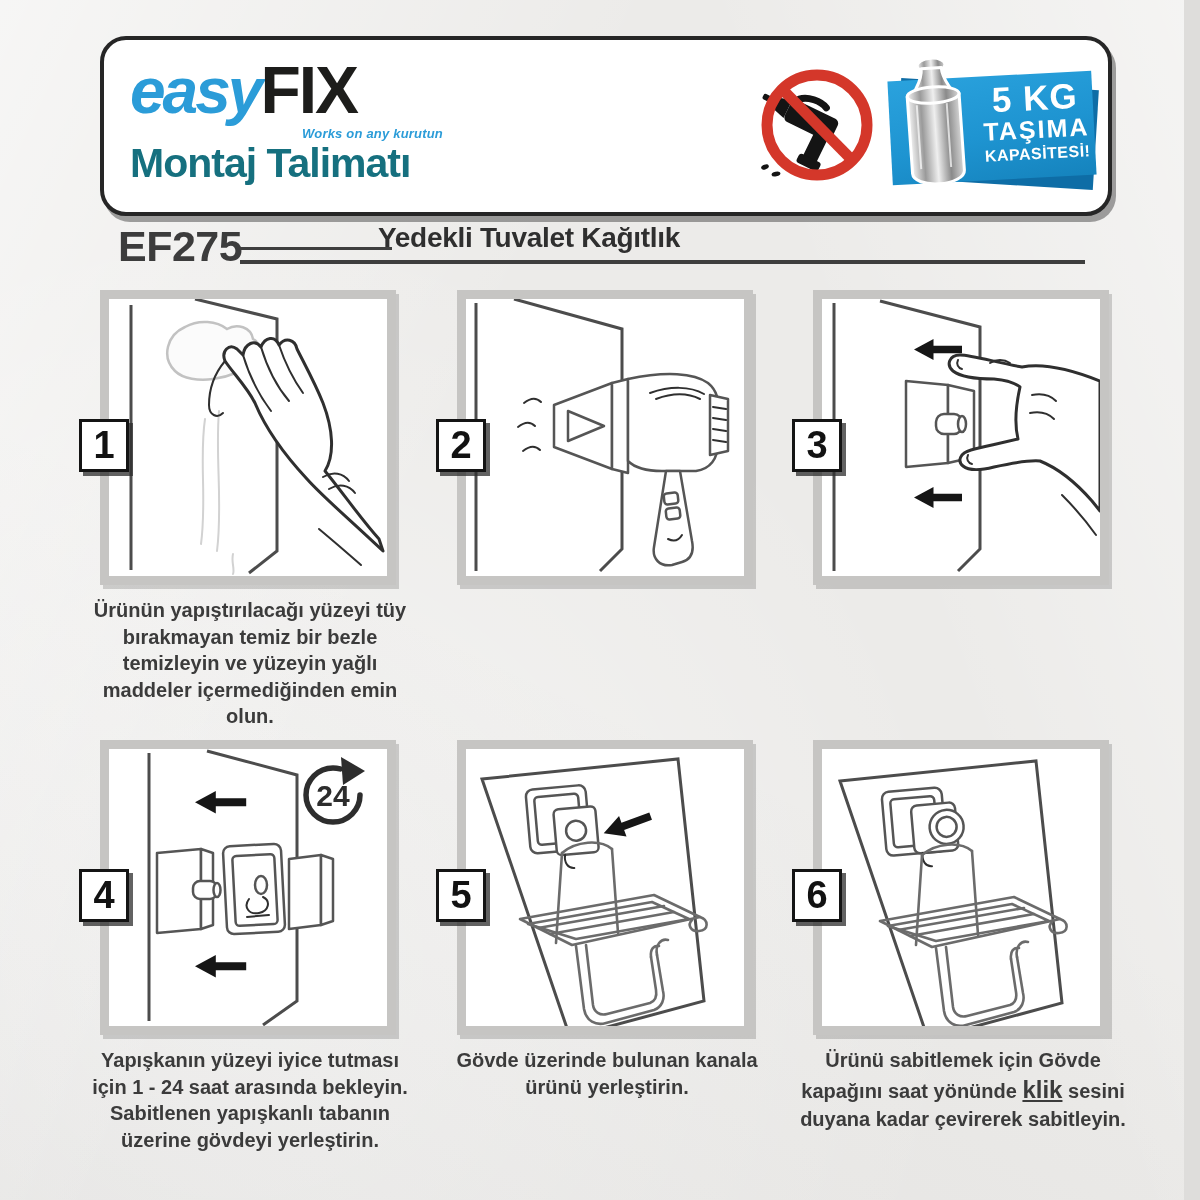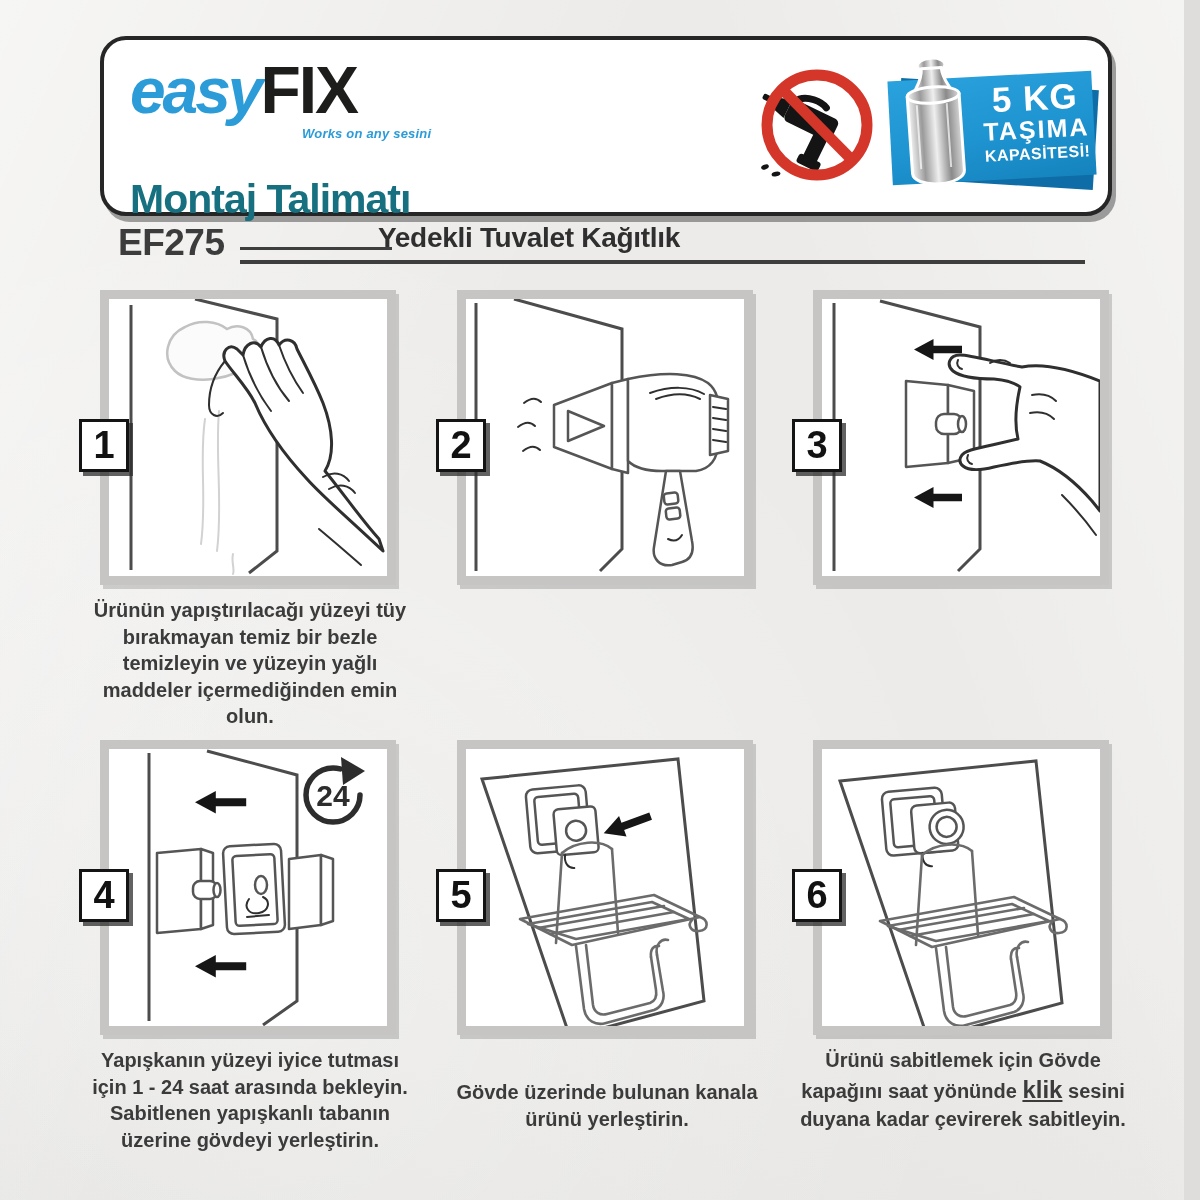--- a/index.html
+++ b/index.html
@@ -16,76 +16,76 @@
   
   .header{
     position:absolute;left:100px;top:36px;width:1004px;height:172px;
     background:#ffffff;border:4px solid #262626;border-radius:26px;
     box-shadow:4px 6px 0 rgba(70,70,70,.5);
   }
   .logo{position:absolute;left:26px;top:12px;white-space:nowrap;}
   .logo-easy{font-style:italic;font-weight:800;font-size:64px;color:#2b9cd8;letter-spacing:-3px;}
   .logo-fix{font-style:normal;font-weight:800;font-size:66px;color:#1d1d1b;letter-spacing:-2px;}
   .tagline{position:absolute;left:172px;top:74px;font-size:13px;font-weight:700;font-style:italic;color:#2b9cd8;letter-spacing:.2px;white-space:nowrap;}
-  .header-title{position:absolute;left:26px;top:100px;font-size:41px;font-weight:800;color:#16707f;letter-spacing:-1px;white-space:nowrap;margin-top:36px;}
+  .header-title{position:absolute;left:26px;top:100px;font-size:41px;font-weight:800;color:#16707f;letter-spacing:-1px;white-space:nowrap;}
   .nodrill{position:absolute;left:652px;top:24px;width:122px;height:122px;}
   
   .capacity{position:absolute;left:784px;top:22px;width:214px;height:132px;}
   .banner-back{position:absolute;left:10px;top:22px;width:198px;height:100px;background:#0e6da6;transform:rotate(3.5deg);}
   .banner-front{position:absolute;left:2px;top:14px;width:204px;height:104px;
     background:linear-gradient(170deg,#2aa2dd 0%,#1e94d1 55%,#1583bd 100%);transform:rotate(-3deg);}
   .weight{position:absolute;left:8px;top:-10px;width:78px;height:140px;transform:rotate(-4deg);}
   .cap-text{position:absolute;left:94px;top:18px;color:#fff;transform:rotate(-3deg);text-align:center;width:108px;}
   .cap1{font-size:35px;font-weight:800;line-height:1.0;letter-spacing:1px;}
   .cap2{font-size:25px;font-weight:800;line-height:1.15;letter-spacing:2px;}
   .cap3{font-size:16px;font-weight:800;line-height:1.3;letter-spacing:.5px;}
   
-  .prod-code{position:absolute;left:118px;top:222px;font-size:37px;font-weight:800;color:#3c3c3c;letter-spacing:-.5px;text-align:center;}
+  .prod-code{position:absolute;left:118px;top:222px;font-size:43px;font-weight:800;color:#3c3c3c;letter-spacing:-.5px;text-align:center;}
   .rule-short{position:absolute;left:240px;top:247px;width:152px;height:3px;background:#3e3e3e;}
   .prod-name{position:absolute;left:378px;top:222px;font-size:28px;font-weight:600;color:#2f2f2f;letter-spacing:-.3px;}
   .rule-long{position:absolute;left:240px;top:260px;width:845px;height:4px;background:#3e3e3e;}
   
   .panel{position:absolute;width:296px;height:295px;background:#fff;border:9px solid #c6c5c3;box-sizing:border-box;box-shadow:3px 4px 0 rgba(0,0,0,.16);}
   #p1{left:100px;top:290px;} #p2{left:457px;top:290px;} #p3{left:813px;top:290px;}
   #p4{left:100px;top:740px;} #p5{left:457px;top:740px;} #p6{left:813px;top:740px;}
   .badge{
     position:absolute;left:-30px;top:120px;width:44px;height:47px;background:#fff;
     border:3px solid #141414;box-shadow:4px 4px 0 rgba(45,45,45,.75);
     display:flex;align-items:center;justify-content:center;
     font-size:38px;font-weight:800;color:#121212;z-index:3;
   }
   .art{display:block;width:278px;height:277px;}
   
   .caption{position:absolute;text-align:center;font-size:20px;font-weight:700;color:#3b3b3b;line-height:1.33;}
   #c1{left:83px;top:597px;width:334px;}
   #c2{left:440px;top:597px;width:334px;}
   #c3{left:796px;top:597px;width:334px;}
   #c4{left:83px;top:1047px;width:334px;}
-  #c5{left:440px;top:1047px;width:334px;margin-top:32px;}
+  #c5{left:440px;top:1047px;width:334px;}
   #c6{left:796px;top:1047px;width:334px;}
   .klik{text-decoration:underline;font-size:1.2em;}
   
   .wall{stroke:#4c4c4c;stroke-width:3;fill:none;}
   .ink{stroke:#2f2f2f;stroke-width:3;fill:#fff;stroke-linejoin:round;stroke-linecap:round;}
   .ink-thin{stroke:#2f2f2f;stroke-width:2;fill:none;stroke-linecap:round;}
   .part{stroke:#555;stroke-width:2.5;fill:#fff;stroke-linejoin:round;}
   .wire{stroke:#6b6b6b;stroke-width:2.6;fill:none;stroke-linecap:round;stroke-linejoin:round;}
   .arrow{fill:#161616;}
   .soft{stroke:#c2c2c2;stroke-width:2.5;fill:#fbfbfb;stroke-linecap:round;}
   .streak{stroke:#d2d2d2;stroke-width:2;fill:none;stroke-linecap:round;}
 </style>
 </head>
 <body>
 
 <div class="sheet">
 
   <div class="header">
     <div class="logo">
       <span class="logo-easy">easy</span><span class="logo-fix">FIX</span>
-      <div class="tagline">Works on any sesini</div>
+      <div class="tagline">Works on any kurutun</div>
     </div>
     <div class="header-title">Montaj Talimatı</div>
 
     <svg class="nodrill" viewBox="0 0 122 122">
       <g transform="rotate(26 58 60)">
         <rect x="28" y="46" width="52" height="24" rx="5" fill="#141414"></rect>
         <polygon points="28,48 14,52 14,64 28,68" fill="#141414"></polygon>
         <rect x="0" y="54" width="15" height="6" rx="2" fill="#141414"></rect>
         <rect x="62" y="66" width="15" height="30" rx="4" fill="#141414"></rect>
         <rect x="58" y="92" width="24" height="10" rx="3" fill="#141414"></rect>

